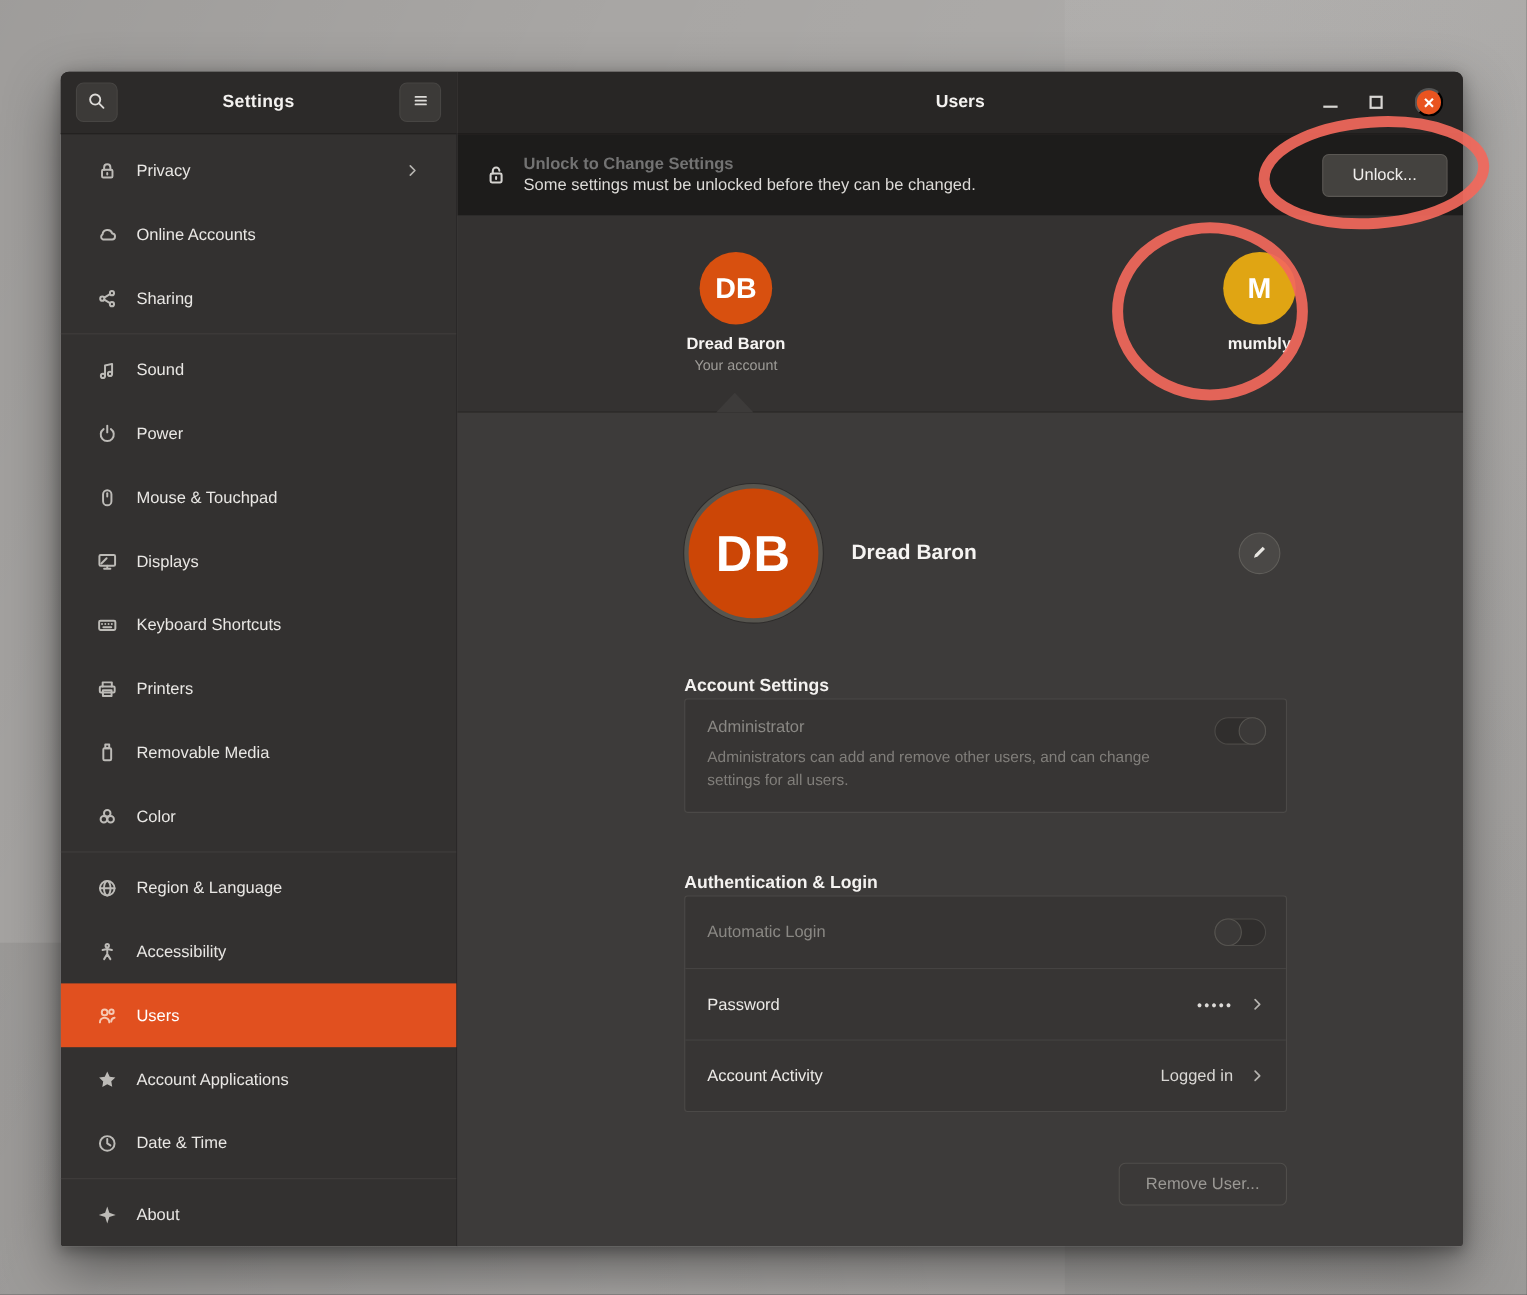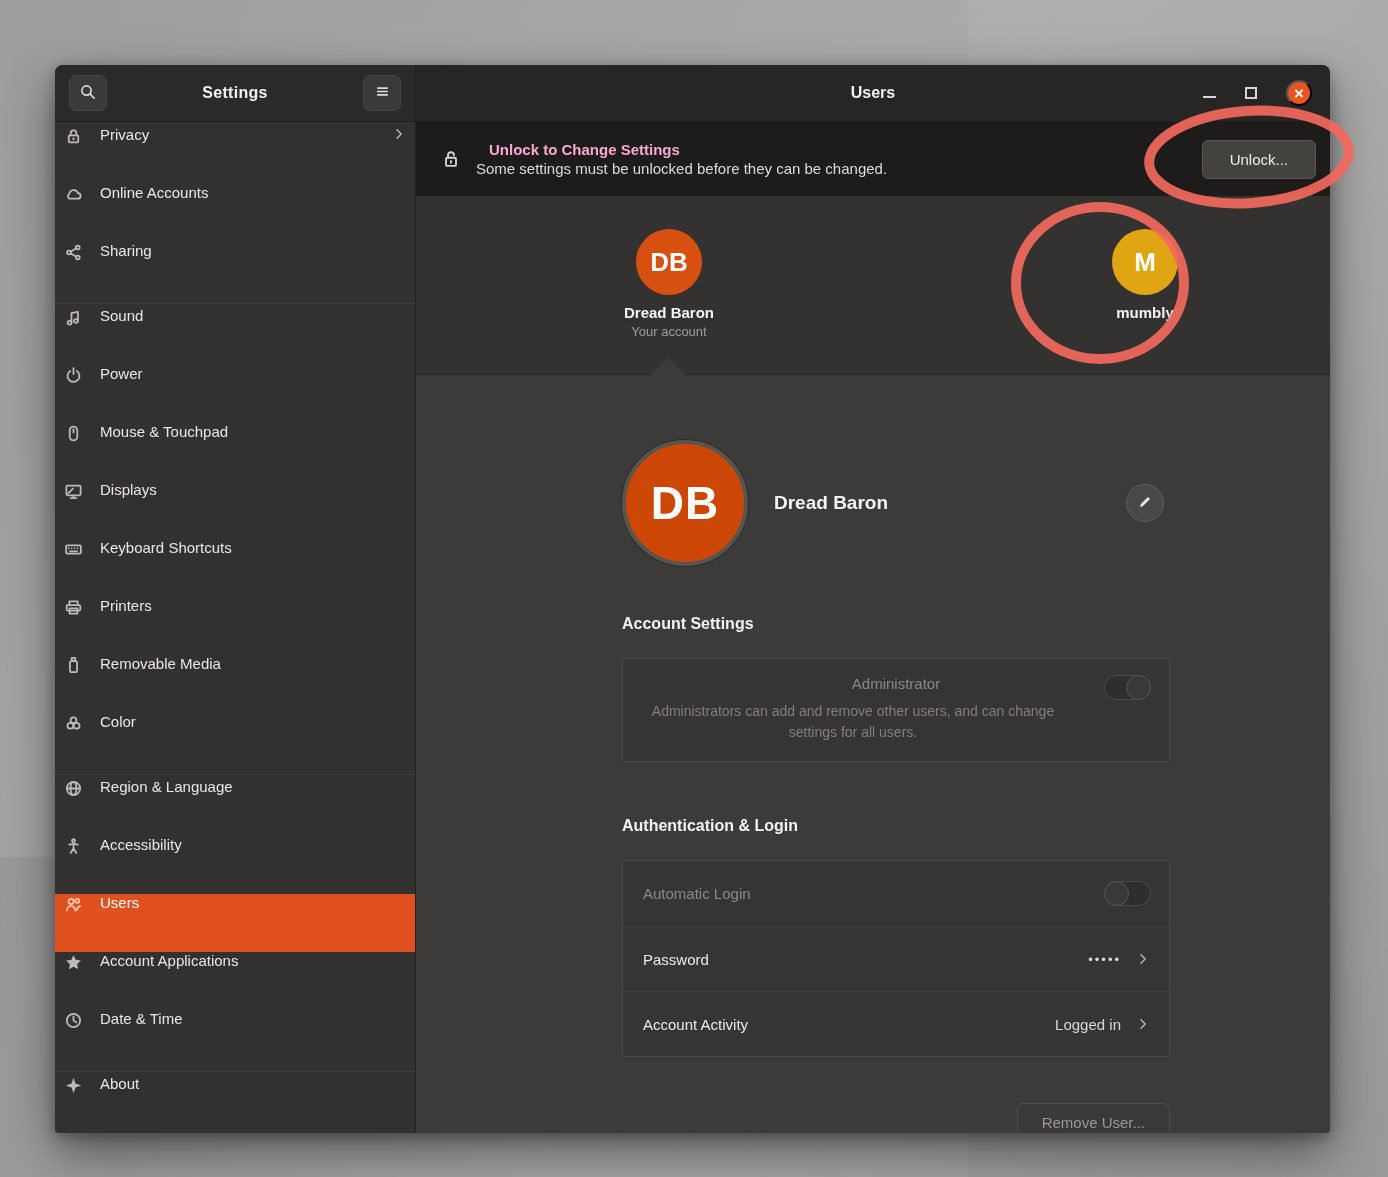--- a/index.html
+++ b/index.html
@@ -26,21 +26,21 @@
   }
 
   
   .sidebar { width:361px; background:#333130; display:flex; flex-direction:column; border-right:1px solid #232120; }
   .sidebar-header { height:57px; background:#2c2a29; display:flex; align-items:center;
     justify-content:space-between; padding:0 14px; border-bottom:1px solid #232120; }
   .hbtn { width:38px; height:36px; background:#3c3a38; border:1px solid #474543; border-radius:7px;
     display:flex; align-items:center; justify-content:center; color:#dddbd8; }
   .sidebar-title { font-weight:bold; font-size:16px; letter-spacing:0.3px; color:#f4f2f0; }
   .sidebar-nav { flex:1; overflow:hidden; padding-top:4px; }
-  .side-item { height:58px; display:flex; padding:0 8px; gap:17px; color:#e9e7e4; font-size:15px; position:relative; }
+  .side-item { height:58px; display:flex; align-items:center; padding:0 32px; gap:17px; color:#e9e7e4; font-size:15px; position:relative; }
   .side-item .icon { width:20px; height:20px; color:#bdbbb7; display:flex; align-items:center; justify-content:center; }
   .side-item .icon svg { width:19px; height:19px; }
   .side-item.selected { background:#e1501f; color:#ffffff; }
   .side-item.selected .icon { color:#f5c9b4; }
   .side-chevron { margin-left:auto; color:#b5b3af; display:flex; }
   .side-chevron svg { width:16px; height:16px; }
   .side-divider { height:1px; background:#403e3c; margin:3px 0; }
 
   
   .main { flex:1; display:flex; flex-direction:column; background:#3d3b3a; position:relative; }
@@ -49,21 +49,21 @@
   .win-controls { margin-left:auto; display:flex; align-items:center; gap:29px; padding-right:18px; z-index:2; }
   .wc-min { width:13px; height:2px; background:#d8d6d3; margin-top:8px; }
   .wc-max { width:12px; height:12px; border:2px solid #d8d6d3; }
   .wc-close { width:26px; height:26px; border-radius:50%; background:#e95420; color:#fff;
     display:flex; align-items:center; justify-content:center; font-size:17px; font-weight:bold; line-height:1; }
 
   .banner { height:74px; background:#1d1c1b; display:flex; align-items:center; padding:0 14px 0 25px; gap:15px; }
   .banner .lock-ic { color:#d5d3d0; display:flex; }
   .banner .lock-ic svg { width:20px; height:20px; }
   .banner-texts { display:flex; flex-direction:column; gap:2px; }
-  .banner-title { font-weight:bold; font-size:15px; color:#f9a8d4;margin-left:13px; }
+  .banner-title { font-weight:bold; font-size:15px; color:#737373; }
   .banner-sub { font-size:15px; color:#dddbd8; }
   .unlock-btn { margin-left:auto; background:#44423f; border:1px solid #5a5753; border-radius:6px;
     color:#f0eeec; font-size:15px; padding:10px 27px; }
 
   .carousel { height:179px; background:#343231; position:relative; border-bottom:1px solid #2a2827; }
   .user-card { position:absolute; top:33px; width:180px; display:flex; flex-direction:column; align-items:center; }
   .user-card .avatar { width:66px; height:66px; border-radius:50%; display:flex; align-items:center; justify-content:center;
     color:#fff; font-weight:bold; font-size:26px; }
   .user-card .uname { margin-top:9px; font-weight:bold; font-size:15px; color:#f6f4f2; }
   .user-card .ucaption { margin-top:3px; font-size:13px; color:#9d9b97; }
@@ -79,21 +79,21 @@
     display:flex; align-items:center; justify-content:center; color:#fff; font-weight:bold; font-size:46px; letter-spacing:1px; }
   .profile-name { margin-left:26px; font-weight:bold; font-size:19px; color:#f6f4f2; }
   .edit-btn { position:absolute; right:6px; width:38px; height:38px; border-radius:50%;
     background:#4a4846; border:1px solid #605e5a; display:flex; align-items:center; justify-content:center; color:#e8e6e2; }
   .edit-btn svg { width:16px; height:16px; }
 
   .section-heading { font-weight:bold; font-size:16px; color:#f4f2f0; }
   .h1 { margin-top:46px; }
   .h2 { margin-top:55px; }
 
-  .box { margin-top:25px; background:#373534; border:1px solid #4b4947; border-radius:3px;text-align:center; }
+  .box { margin-top:2px; background:#373534; border:1px solid #4b4947; border-radius:3px; }
   .admin-box { padding:16px 20px 18px 20px; position:relative; }
   .admin-label { font-size:15px; color:#8a8884; }
   .admin-desc { margin-top:9px; font-size:14px; color:#807e7a; line-height:1.5; max-width:420px; }
   .toggle { width:47px; height:25px; border-radius:13px; background:#302e2d; border:1px solid #4c4a47; position:relative; }
   .toggle .knob { position:absolute; top:-1px; width:25px; height:25px; border-radius:50%;
     background:#3b3938; border:1px solid #565450; }
   .toggle.on .knob { right:-1px; }
   .toggle:not(.on) .knob { left:-1px; }
   .admin-toggle { position:absolute; right:18px; top:16px; }
 

